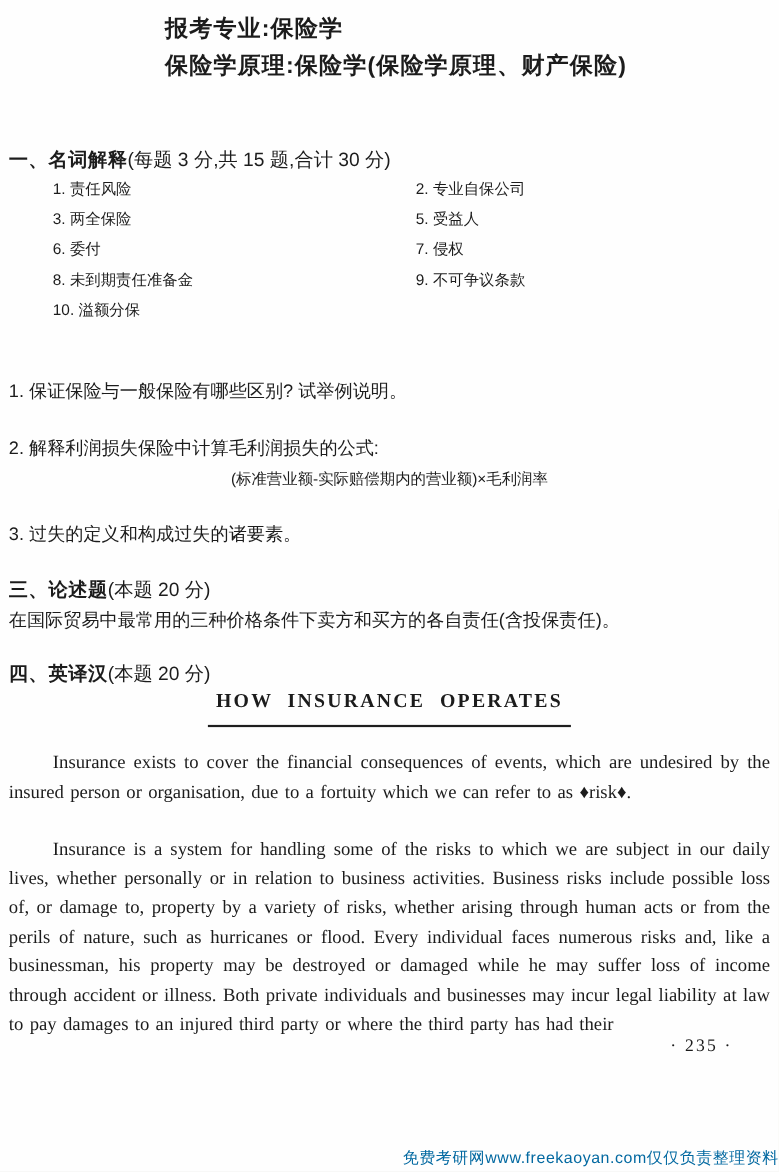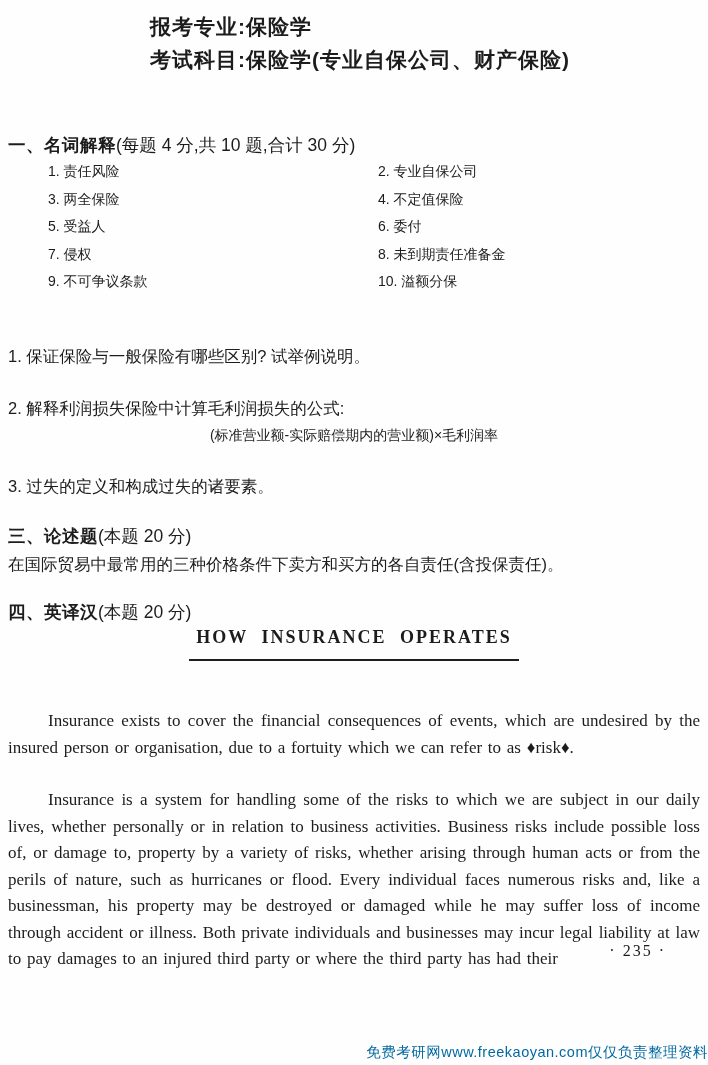--- a/index.html
+++ b/index.html
@@ -76,21 +76,20 @@
     border-top: 2px solid #1e1e1e;
   }
   .en-para {
     left: 8px; width: 692px;
     font-family: "Liberation Serif", serif;
     font-size: 17px;
     line-height: 26.5px;
     text-align: justify;
     text-indent: 40px;
     word-spacing: 1.5px;
-    margin-top: 28px;
   }
 
   
   .page-number {
     top: 942px; right: 42px;
     font-family: "Liberation Serif", serif;
     font-size: 16px;
     letter-spacing: 2px;
   }
   .watermark {
@@ -101,30 +100,29 @@
     white-space: nowrap;
   }
 </style>
 </head>
 <body>
 
 <div class="page">
 
   <header class="abs exam-header">
     <div>报考专业:保险学</div>
-    <div>考试科目:保险学(专业自保公司、财产保险)</div>
+    <div>保险学原理:保险学(保险学原理、财产保险)</div>
   </header>
 
-  <h2 class="abs sec-heading" style="top:133px"><span class="sec-title">一、名词解释</span><span class="sec-meta">(每题 4 分,共 10 题,合计 30 分)</span></h2>
+  <h2 class="abs sec-heading" style="top:133px"><span class="sec-title">一、名词解释</span><span class="sec-meta">(每题 3 分,共 15 题,合计 30 分)</span></h2>
 
   <div class="abs terms-grid">
     <div>1. 责任风险</div>
     <div>2. 专业自保公司</div>
     <div>3. 两全保险</div>
-    <div>4. 不定值保险</div>
     <div>5. 受益人</div>
     <div>6. 委付</div>
     <div>7. 侵权</div>
     <div>8. 未到期责任准备金</div>
     <div>9. 不可争议条款</div>
     <div>10. 溢额分保</div>
   </div>
 
 
   <div class="abs cn-line" style="top:344px">1. 保证保险与一般保险有哪些区别? 试举例说明。</div>

